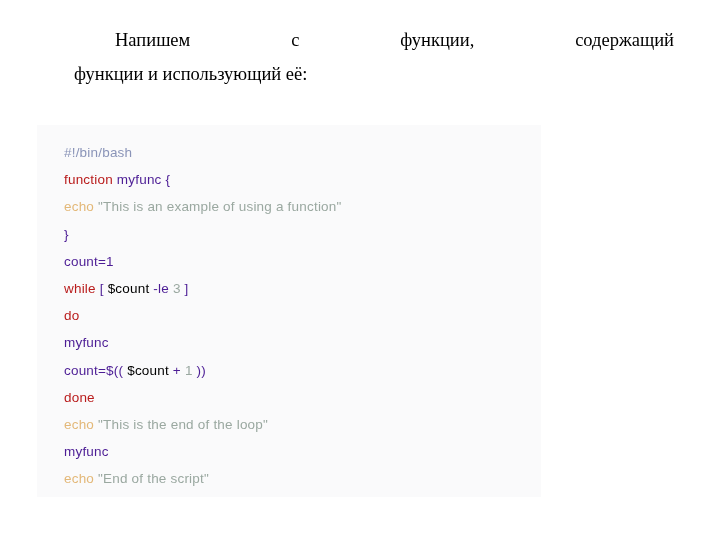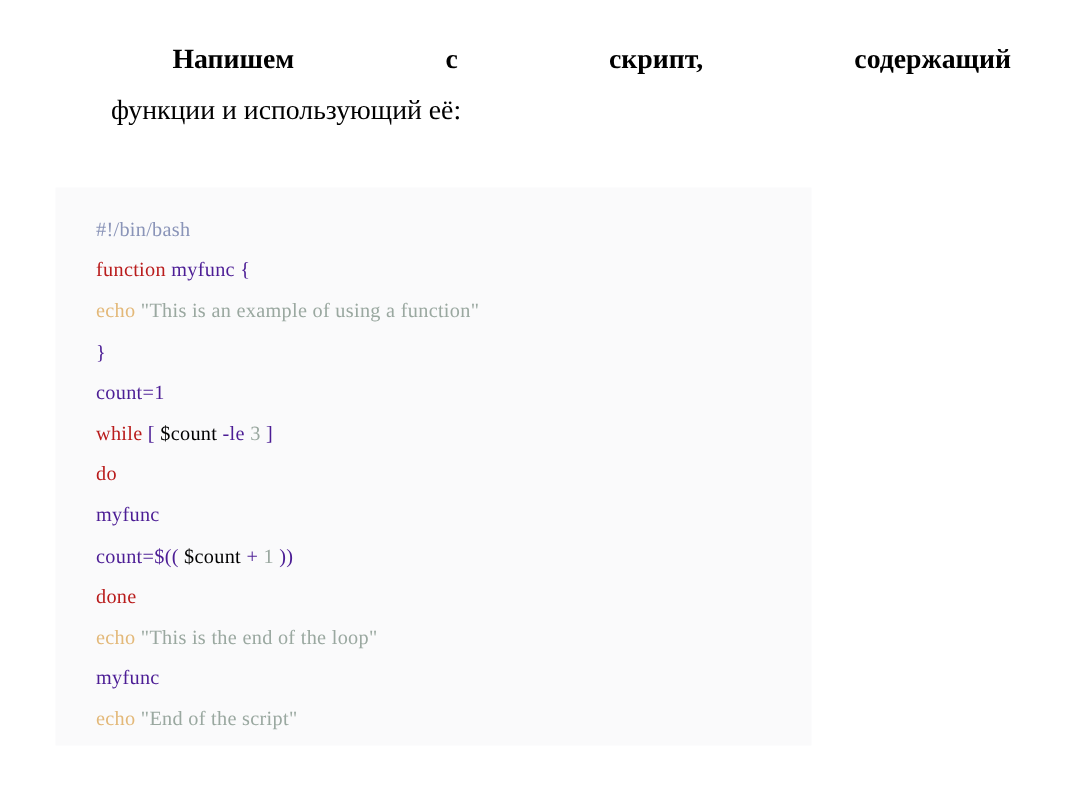--- a/index.html
+++ b/index.html
@@ -41,40 +41,39 @@
     width: 100%;
     justify-content: space-between;
     white-space: nowrap;
   }
   .prose-justified.first {
     padding-left: 41px;
     box-sizing: border-box;
   }
   .prose-word {
     display: inline-block;
-    font-weight: bold;
   }
   .prose-last {
     display: block;
     white-space: nowrap;
   }
 
   
   .code-block {
     position: absolute;
     left: 37px;
     top: 125px;
     width: 504px;
     height: 372px;
     background: #fafafb;
     box-sizing: border-box;
     padding: 14px 0 0 27px;
   }
   .code-lines {
-    font-family: Liberation Serif, serif;
+    font-family: Liberation Sans, sans-serif;
     font-size: 13.5px;
     line-height: 27.2px;
     letter-spacing: 0.2px;
     white-space: pre;
   }
   .code-line {
     display: block;
     white-space: pre;
     height: 27.2px;
   }
@@ -88,21 +87,21 @@
 </style>
 </head>
 <body>
 
 <div class="page">
 
   <div class="prose">
     <span class="prose-justified first">
         <span class="prose-word">Напишем</span>
         <span class="prose-word">с</span>
-        <span class="prose-word">скрипт,</span>
+        <span class="prose-word">функции,</span>
         <span class="prose-word">содержащий</span>
       </span>
     <span class="prose-last">функции и использующий её:</span>
   </div>
 
   <div class="code-block">
     <div class="code-lines"><span class="code-line"><span class="tok-comment">#!/bin/bash</span></span><span class="code-line"><span class="tok-keyword">function</span><span class="tok-plain"> myfunc {</span></span><span class="code-line"><span class="tok-builtin">echo</span><span class="tok-plain"> </span><span class="tok-string">"This is an example of using a function"</span></span><span class="code-line"><span class="tok-plain">}</span></span><span class="code-line"><span class="tok-plain">count=1</span></span><span class="code-line"><span class="tok-keyword">while</span><span class="tok-plain"> [ </span><span class="tok-variable">$count</span><span class="tok-plain"> -le </span><span class="tok-string">3</span><span class="tok-plain"> ]</span></span><span class="code-line"><span class="tok-keyword">do</span></span><span class="code-line"><span class="tok-plain">myfunc</span></span><span class="code-line"><span class="tok-plain">count=$(( </span><span class="tok-variable">$count</span><span class="tok-plain"> + </span><span class="tok-string">1</span><span class="tok-plain"> ))</span></span><span class="code-line"><span class="tok-keyword">done</span></span><span class="code-line"><span class="tok-builtin">echo</span><span class="tok-plain"> </span><span class="tok-string">"This is the end of the loop"</span></span><span class="code-line"><span class="tok-plain">myfunc</span></span><span class="code-line"><span class="tok-builtin">echo</span><span class="tok-plain"> </span><span class="tok-string">"End of the script"</span></span></div>
   </div>
 
 </div>

